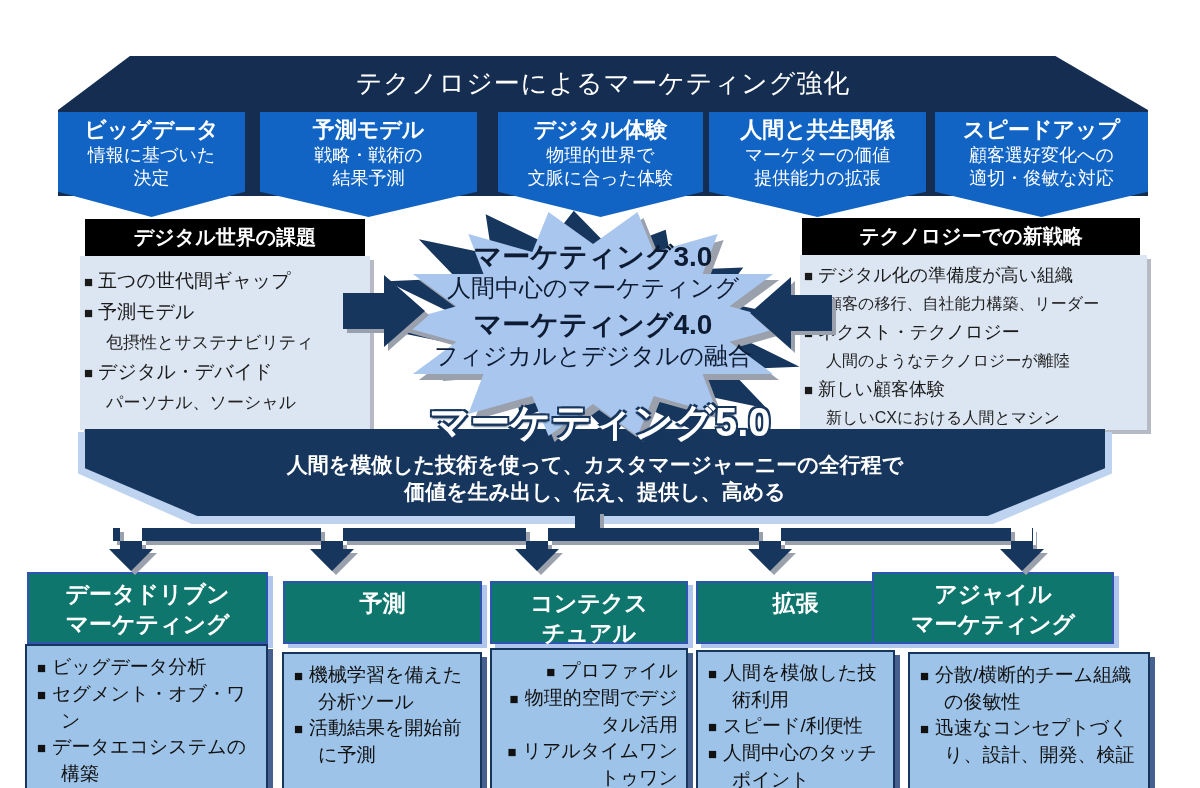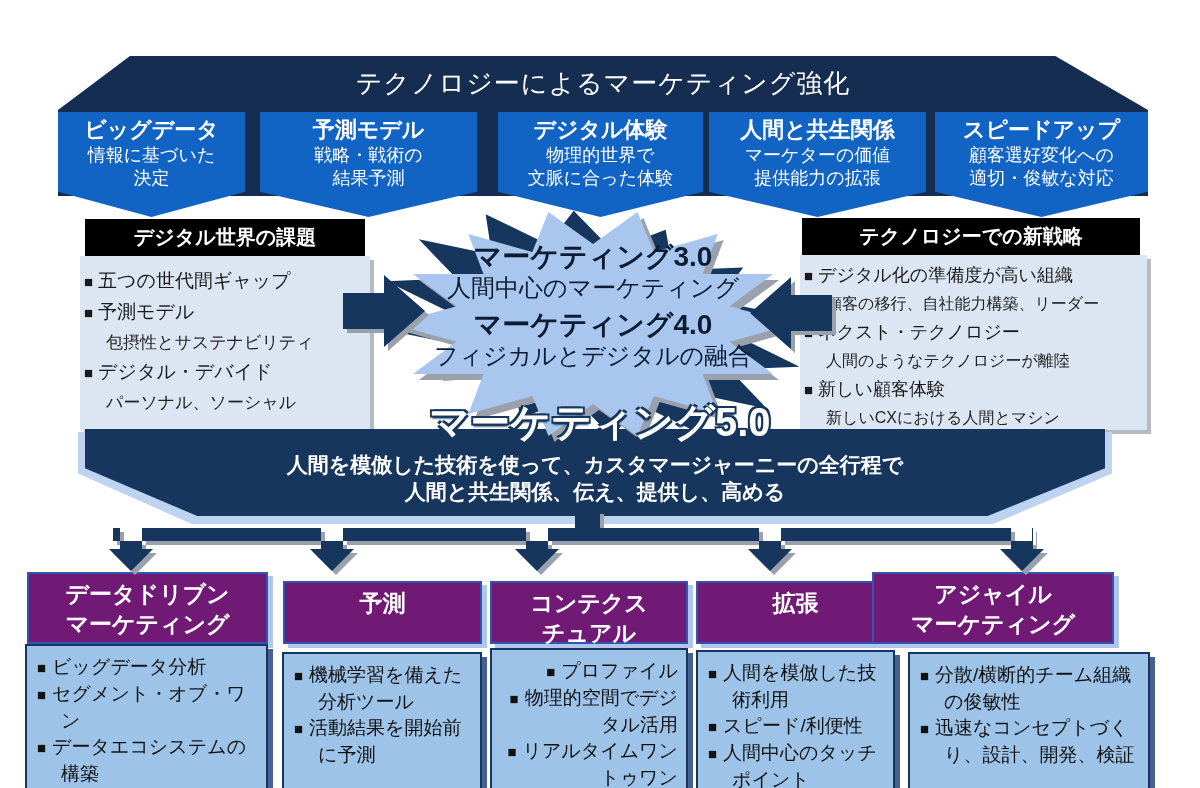--- a/index.html
+++ b/index.html
@@ -35,21 +35,21 @@
   #m50-banner .sub{font-size:21px;font-weight:bold;line-height:27px;}
   #m50-title{left:0;top:351px;width:1200px;text-align:center;color:#fff;font-weight:bold;
     font-size:40px;z-index:6;
     text-shadow:2px 2px 0 #17365d,-2px 2px 0 #17365d,2px -2px 0 #17365d,-2px -2px 0 #17365d,0 3px 2px #17365d;}
   
   #star-text{left:393px;top:196px;width:400px;text-align:center;color:#0d1b33;z-index:6;}
   #star-text .big{font-size:28px;font-weight:bold;line-height:34px;}
   #star-text .small{font-size:24px;line-height:28px;}
   #star-text .gap{margin-top:6px;}
   
-  .colhead{background:#701a75;border:2px solid #2f55b0;box-sizing:border-box;color:#fff;
+  .colhead{background:#0f766e;border:2px solid #2f55b0;box-sizing:border-box;color:#fff;
     font-weight:bold;font-size:23px;line-height:30px;text-align:center;padding-top:5px;
     z-index:2;box-shadow:5px 4px 0 #b0c6ec;}
   .colbox{background:#9dc3e8;border:2px solid #17365d;box-sizing:border-box;color:#111;
     z-index:2;box-shadow:5px 5px 0 #46618f;padding:8px 8px 0 10px;}
   .colbox .bi{font-size:19px;line-height:26px;padding-left:24px;text-indent:-24px;}
   .colbox .bi::before{content:"■";font-size:15px;margin-right:6px;}
   
   #overlay{left:0;top:0;width:1200px;height:788px;z-index:5;pointer-events:none;}
 </style>
 </head>
@@ -101,21 +101,21 @@
     <div class="ps">顧客の移行、自社能力構築、リーダー</div>
     <div class="pm">ネクスト・テクノロジー</div>
     <div class="ps">人間のようなテクノロジーが離陸</div>
     <div class="pm">新しい顧客体験</div>
     <div class="ps">新しいCXにおける人間とマシン</div>
   </div>
 
   <div class="abs" id="m50-backing"></div>
   <div class="abs" id="m50-banner">
     <div class="sub">人間を模倣した技術を使って、カスタマージャーニーの全行程で</div>
-    <div class="sub">人間と共生関係、伝え、提供し、高める</div>
+    <div class="sub">価値を生み出し、伝え、提供し、高める</div>
   </div>
   <div class="abs" id="m50-title">マーケティング5.0</div>
 
   <svg class="abs" id="overlay" viewBox="0 0 1200 788">
 
     <polygon fill="#17365d" transform="translate(593 280) scale(1.06 0.95) rotate(13) translate(-593 -280)" points="793,280 729.5,297.8 773,329.9 702.5,329.9 717.7,369.9 653.7,352.1 637.5,392.1 593,360 548.5,392.1 532.3,352.1 468.3,369.9 483.5,329.9 412.8,329.9 456.5,297.8 393,280 456.5,262.2 412.8,230.1 483.5,230.1 468.3,190.1 532.3,207.9 548.5,167.9 593,200 637.5,167.9 653.7,207.9 717.7,190.1 702.5,230.1 773.2,230.1 729.5,262.2"></polygon>
 
     <polygon fill="#9aa1ad" transform="translate(6 6)" points="793,280 729.5,297.8 773,329.9 702.5,329.9 717.7,369.9 653.7,352.1 637.5,392.1 593,360 548.5,392.1 532.3,352.1 468.3,369.9 483.5,329.9 412.8,329.9 456.5,297.8 393,280 456.5,262.2 412.8,230.1 483.5,230.1 468.3,190.1 532.3,207.9 548.5,167.9 593,200 637.5,167.9 653.7,207.9 717.7,190.1 702.5,230.1 773.2,230.1 729.5,262.2"></polygon>
 
     <polygon fill="#a9c7ee" points="793,280 729.5,297.8 773,329.9 702.5,329.9 717.7,369.9 653.7,352.1 637.5,392.1 593,360 548.5,392.1 532.3,352.1 468.3,369.9 483.5,329.9 412.8,329.9 456.5,297.8 393,280 456.5,262.2 412.8,230.1 483.5,230.1 468.3,190.1 532.3,207.9 548.5,167.9 593,200 637.5,167.9 653.7,207.9 717.7,190.1 702.5,230.1 773.2,230.1 729.5,262.2"></polygon>

